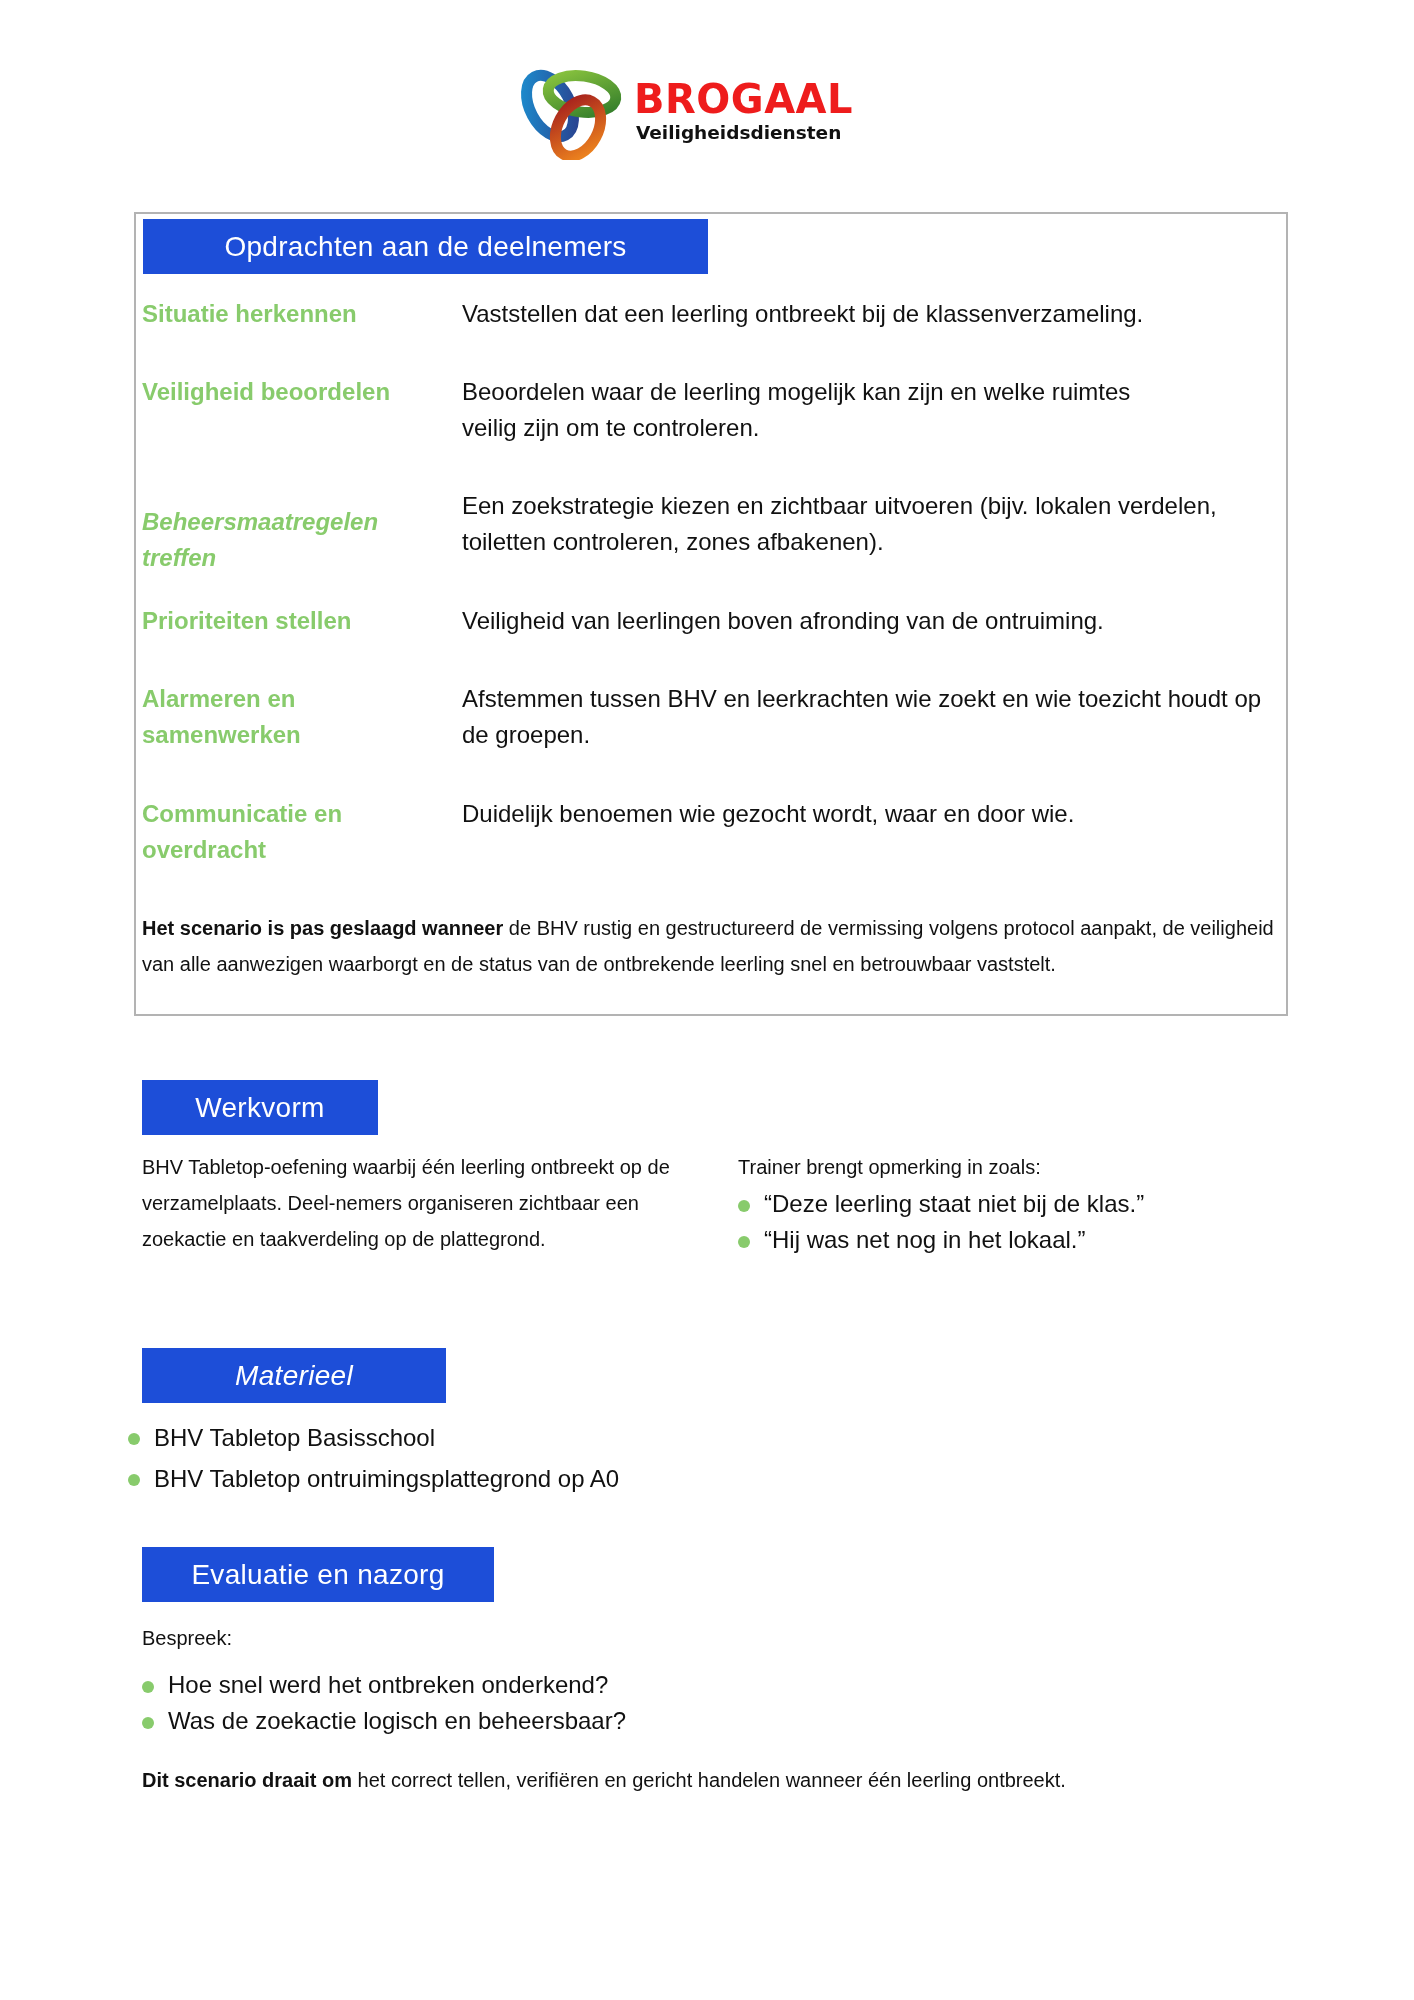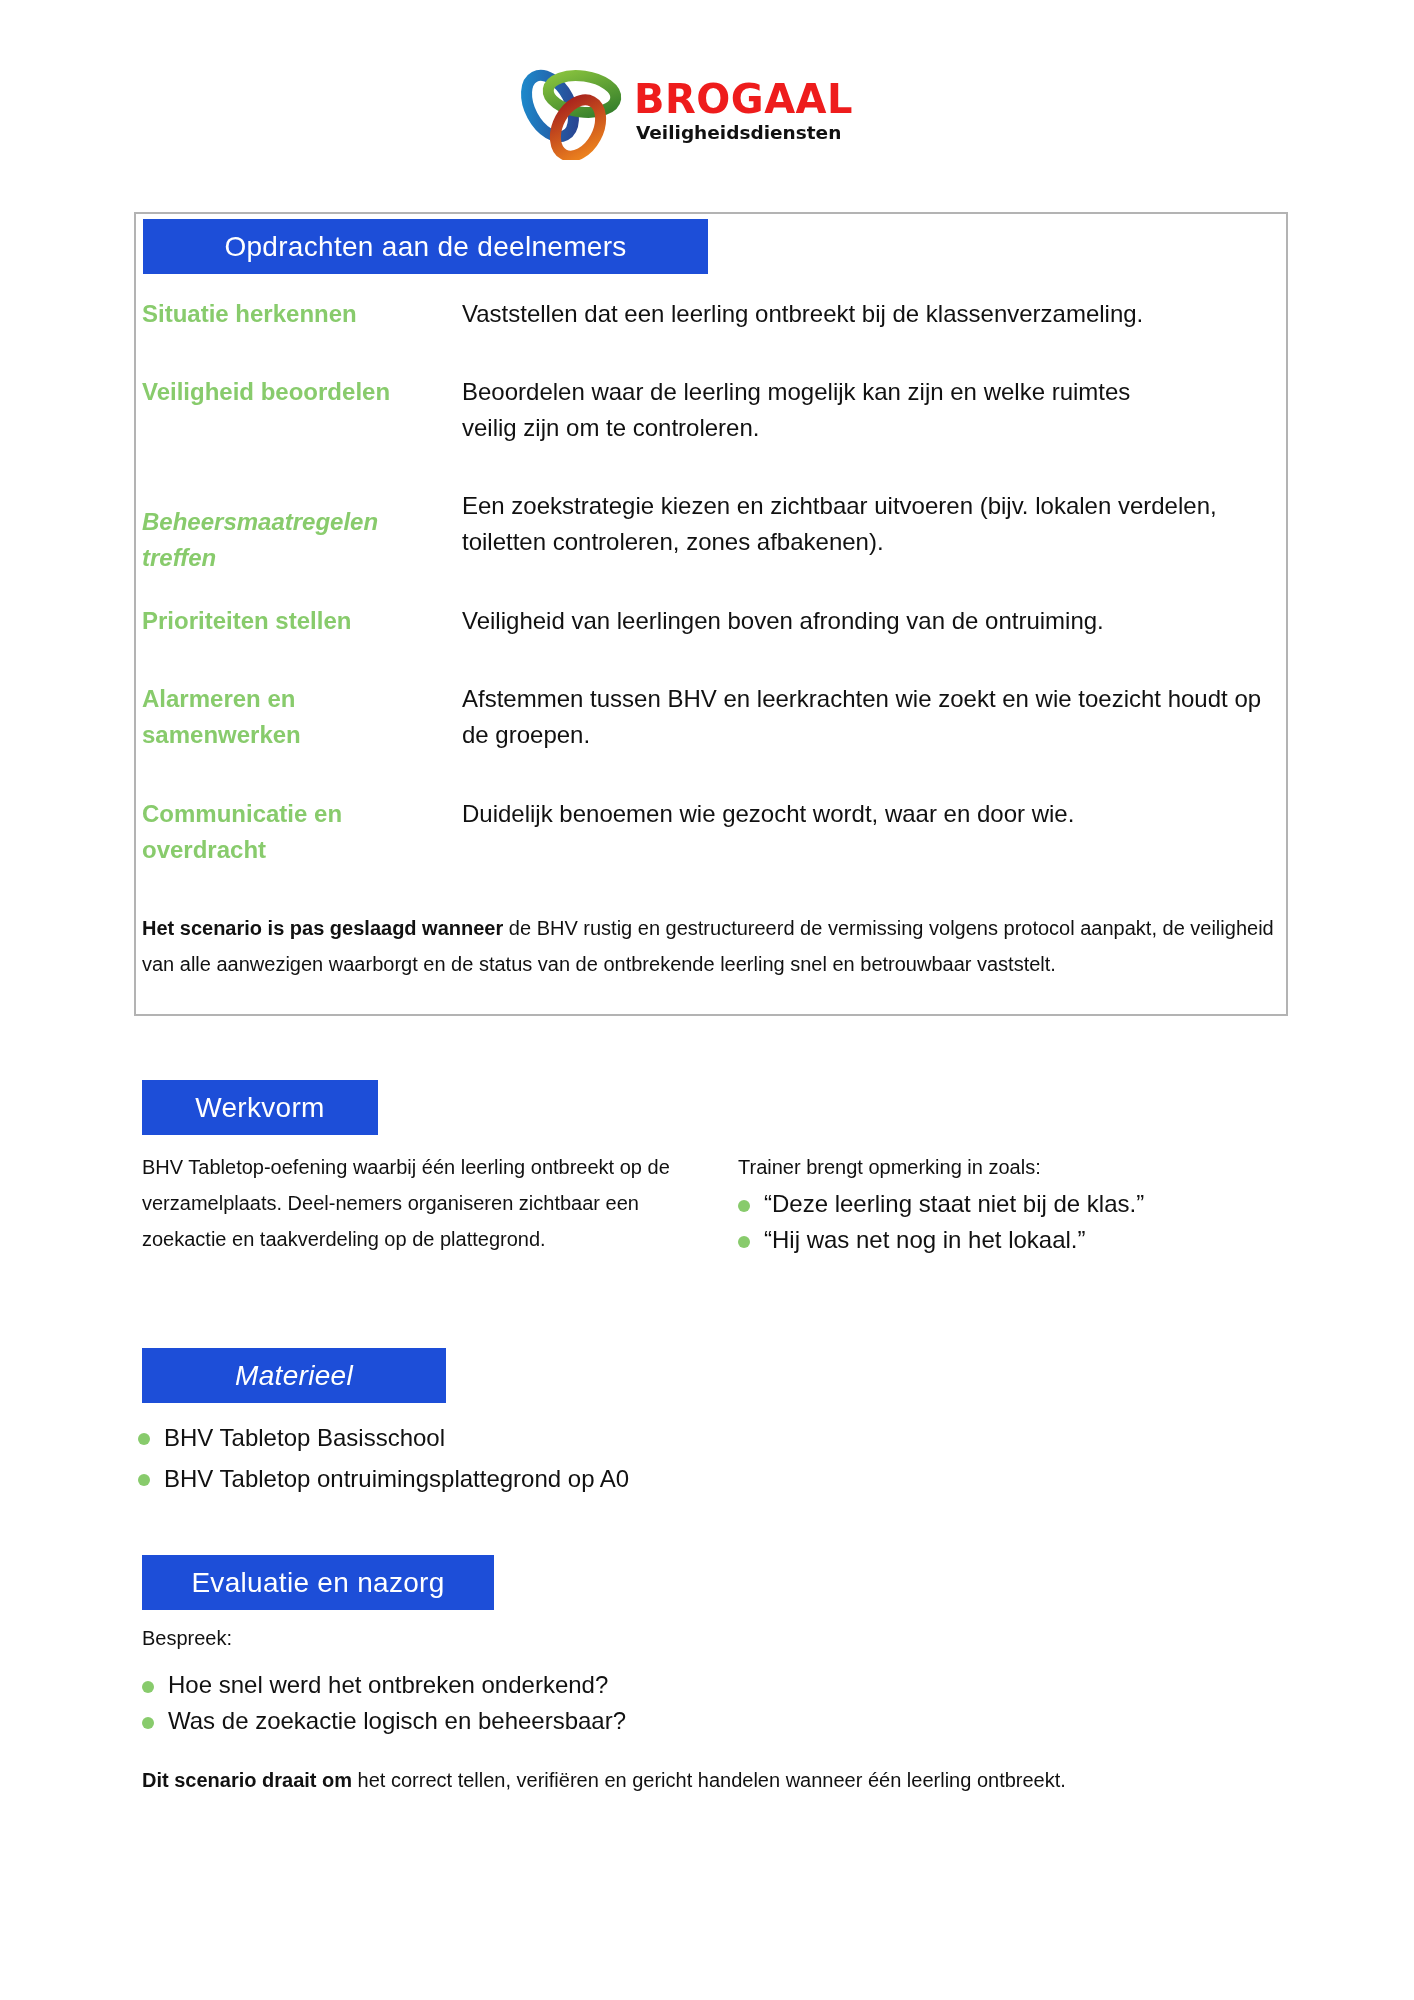--- a/index.html
+++ b/index.html
@@ -109,24 +109,24 @@
 <div class="sec-head" style="left:142px; top:1080px; width:236px;">Werkvorm</div>
 <div class="para" style="left:142px; top:1149px; width:540px;">BHV Tabletop-oefening waarbij één leerling ontbreekt op de verzamelplaats. Deel-nemers organiseren zichtbaar een zoekactie en taakverdeling op de plattegrond.</div>
 
 <div class="para" style="left:738px; top:1149px; width:560px;">Trainer brengt opmerking in zoals:</div>
 <ul class="bullet-list" style="left:738px; top:1186px;">
   <li style="line-height:36px;"><span class="dot" style="top:14px;"></span><span>“Deze leerling staat niet bij de klas.”</span></li>
   <li style="line-height:36px;"><span class="dot" style="top:14px;"></span><span>“Hij was net nog in het lokaal.”</span></li>
 </ul>
 
 <div class="sec-head" style="left:142px; top:1348px; width:304px;font-style:italic;">Materieel</div>
-<ul class="bullet-list" style="left:138px; top:1417px;">
+<ul class="bullet-list" style="left:128px; top:1417px;">
   <li style="line-height:41px;"><span class="dot" style="top:16px;"></span><span>BHV Tabletop Basisschool</span></li>
   <li style="line-height:41px;"><span class="dot" style="top:16px;"></span><span>BHV Tabletop ontruimingsplattegrond op A0</span></li>
 </ul>
 
-<div class="sec-head" style="left:142px; top:1547px; width:352px;margin-top:8px;">Evaluatie en nazorg</div>
+<div class="sec-head" style="left:142px; top:1547px; width:352px;">Evaluatie en nazorg</div>
 <div class="para" style="left:142px; top:1620px;">Bespreek:</div>
 <ul class="bullet-list" style="left:142px; top:1667px;">
   <li style="line-height:36px;"><span class="dot" style="top:14px;"></span><span>Hoe snel werd het ontbreken onderkend?</span></li>
   <li style="line-height:36px;"><span class="dot" style="top:14px;"></span><span>Was de zoekactie logisch en beheersbaar?</span></li>
 </ul>
 <div class="para" style="left:142px; top:1762px; width:1150px;"><b>Dit scenario draait om</b><span> het correct tellen, verifiëren en gericht handelen wanneer één leerling ontbreekt.</span></div>
 
 </body></html>

